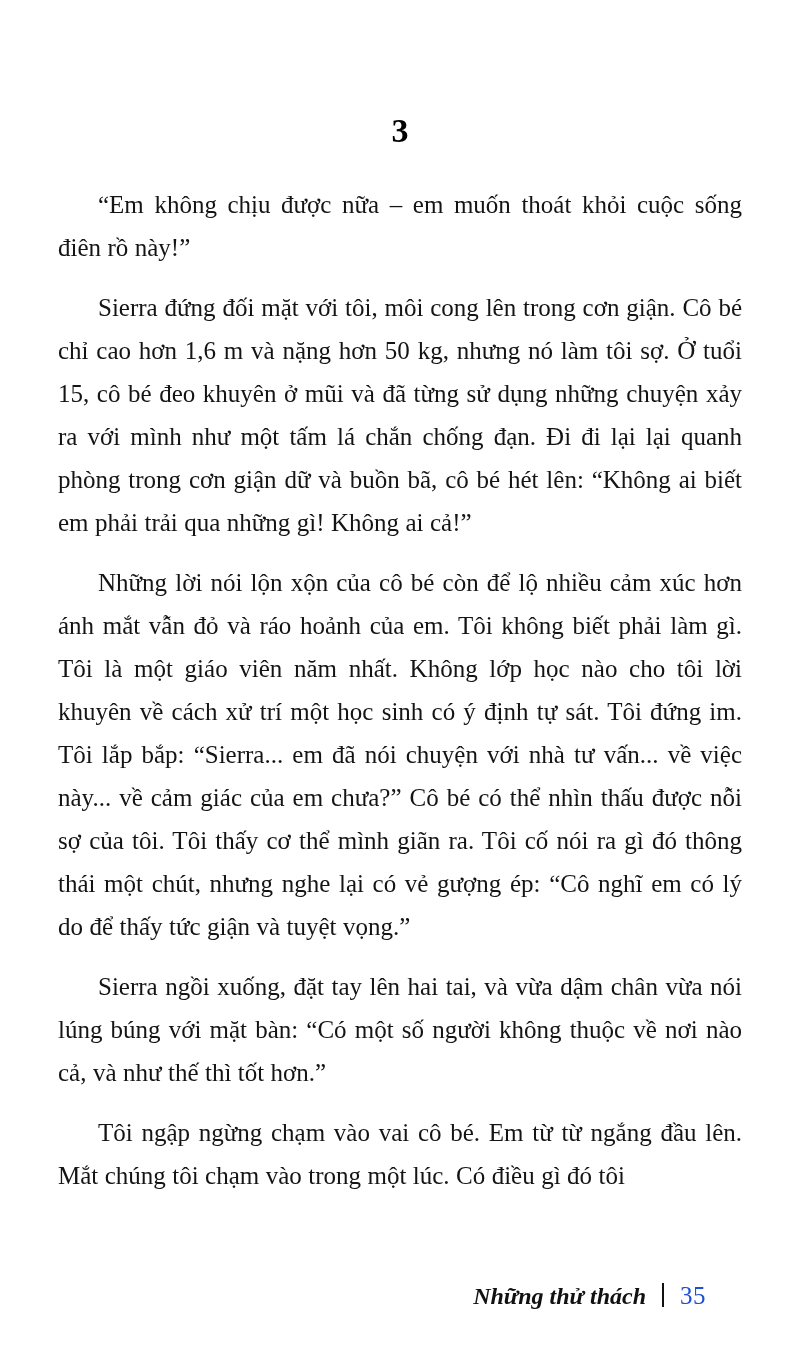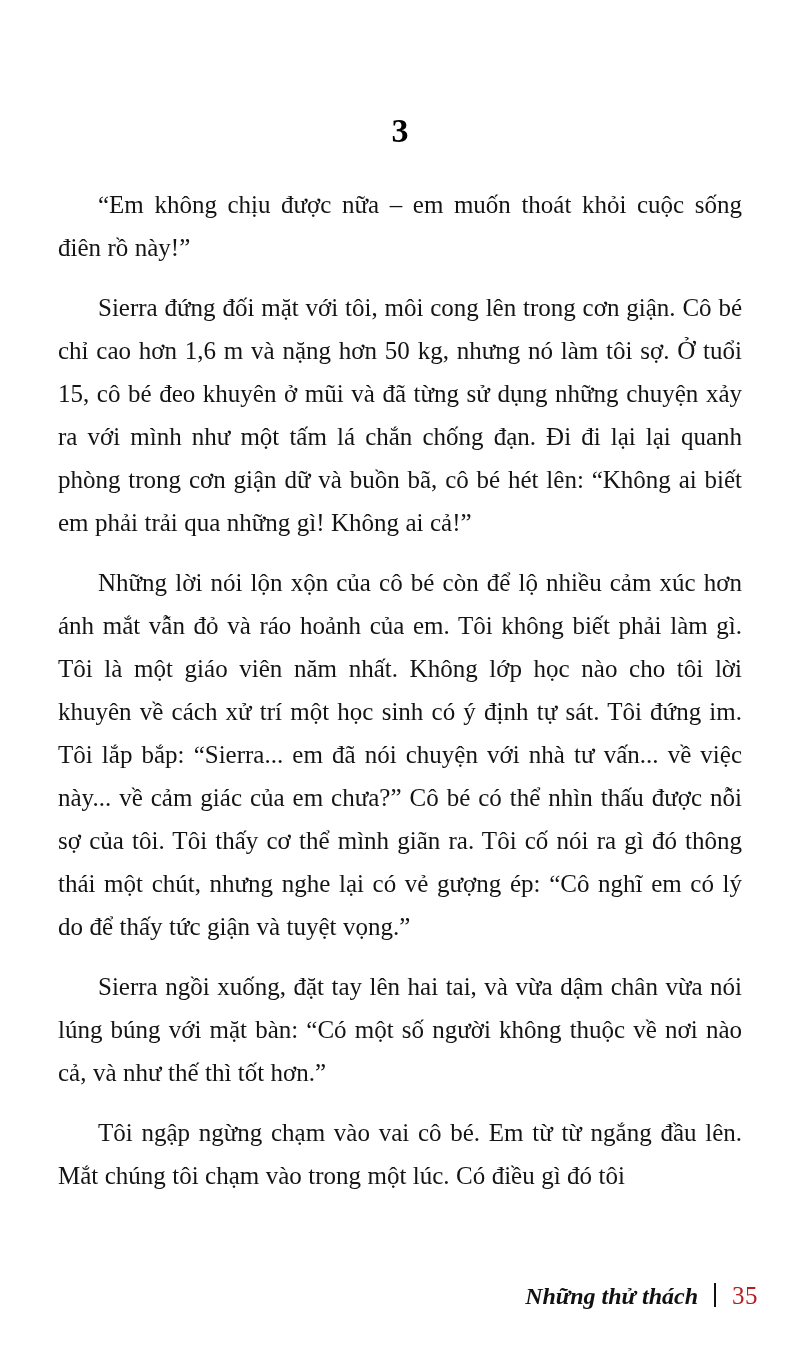--- a/index.html
+++ b/index.html
@@ -46,21 +46,21 @@
     word-spacing: 0.2px;
   }
   .body-text p.first {
     margin-top: 33px;
   }
   .footer {
     position: absolute;
     left: 0;
     right: 0;
     bottom: 60px;
-    padding-right: 42px;
+    padding-right: 94px;
     display: flex;
     justify-content: flex-end;
     align-items: baseline;
     gap: 0;
   }
   .footer-title {
     font-style: italic;
     font-weight: bold;
     font-size: 24px;
     color: #111111;
@@ -69,21 +69,21 @@
     display: inline-block;
     width: 2px;
     height: 24px;
     background: #111111;
     margin: 0 16px 0 16px;
     position: relative;
     top: 3px;
   }
   .footer-page {
     font-size: 25px;
-    color: #b91c1c;
+    color: #1d4ed8;
     letter-spacing: 0.5px;
   }
 </style>
 </head>
 <body>
 
 <div class="page">
 
   <div class="chapter-number">3</div>
 

